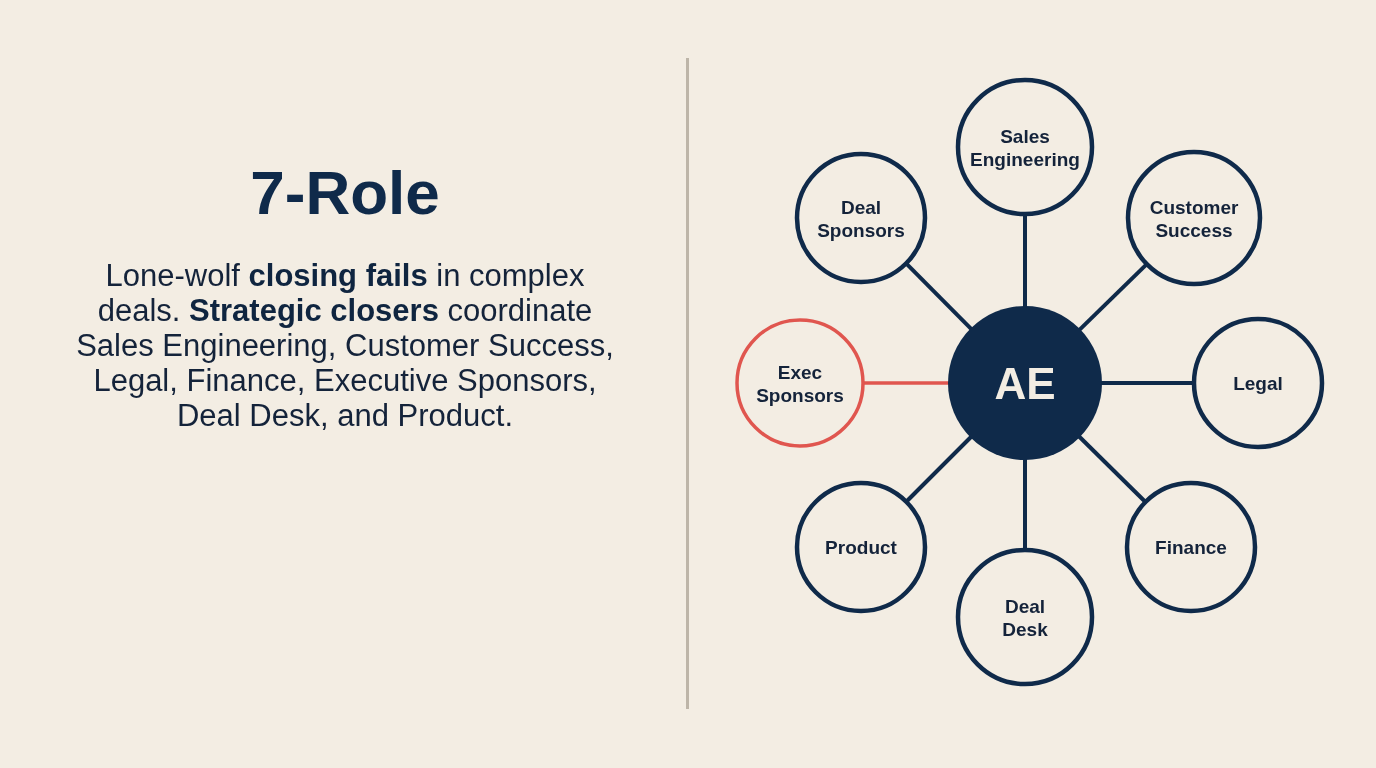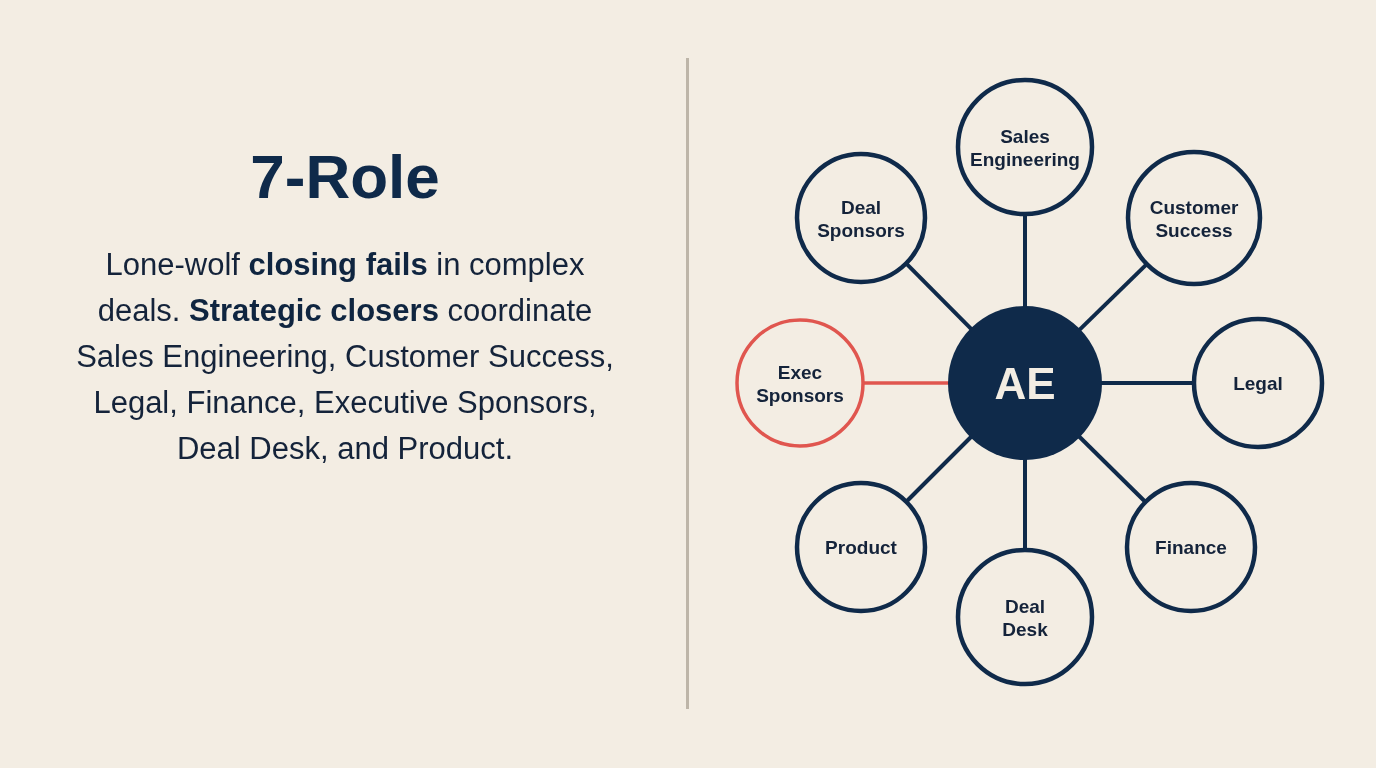--- a/index.html
+++ b/index.html
@@ -10,26 +10,26 @@
     color:#0f2540;
     position:relative;
   }
   .left {
     position:absolute; left:60px; top:140px; width:570px;
     text-align:center;
   }
   .title {
     font-family:"Liberation Sans", sans-serif;
     font-weight:700; font-size:62px; line-height:74px;
-    color:#0f2a4a; margin:0; letter-spacing:0px;text-align:center;
+    color:#0f2a4a; margin:16px; letter-spacing:0px;text-align:center;
   }
   .title span { display:block; }
   .body-text {
     margin-top:28px;
-    font-size:31px; line-height:46px; color:#14233a;
+    font-size:31px; line-height:35px; color:#14233a;
   }
   .body-text b { font-weight:700; color:#0f2540; }
   .divider {
     position:absolute; left:686px; top:58px; width:3px; height:651px;
     background:#bdb5a8;
   }
   svg.diagram { position:absolute; left:0; top:0; }
   .node-label {
     font-family:"Liberation Sans", sans-serif;
     font-weight:700; font-size:19px; fill:#14233a;

